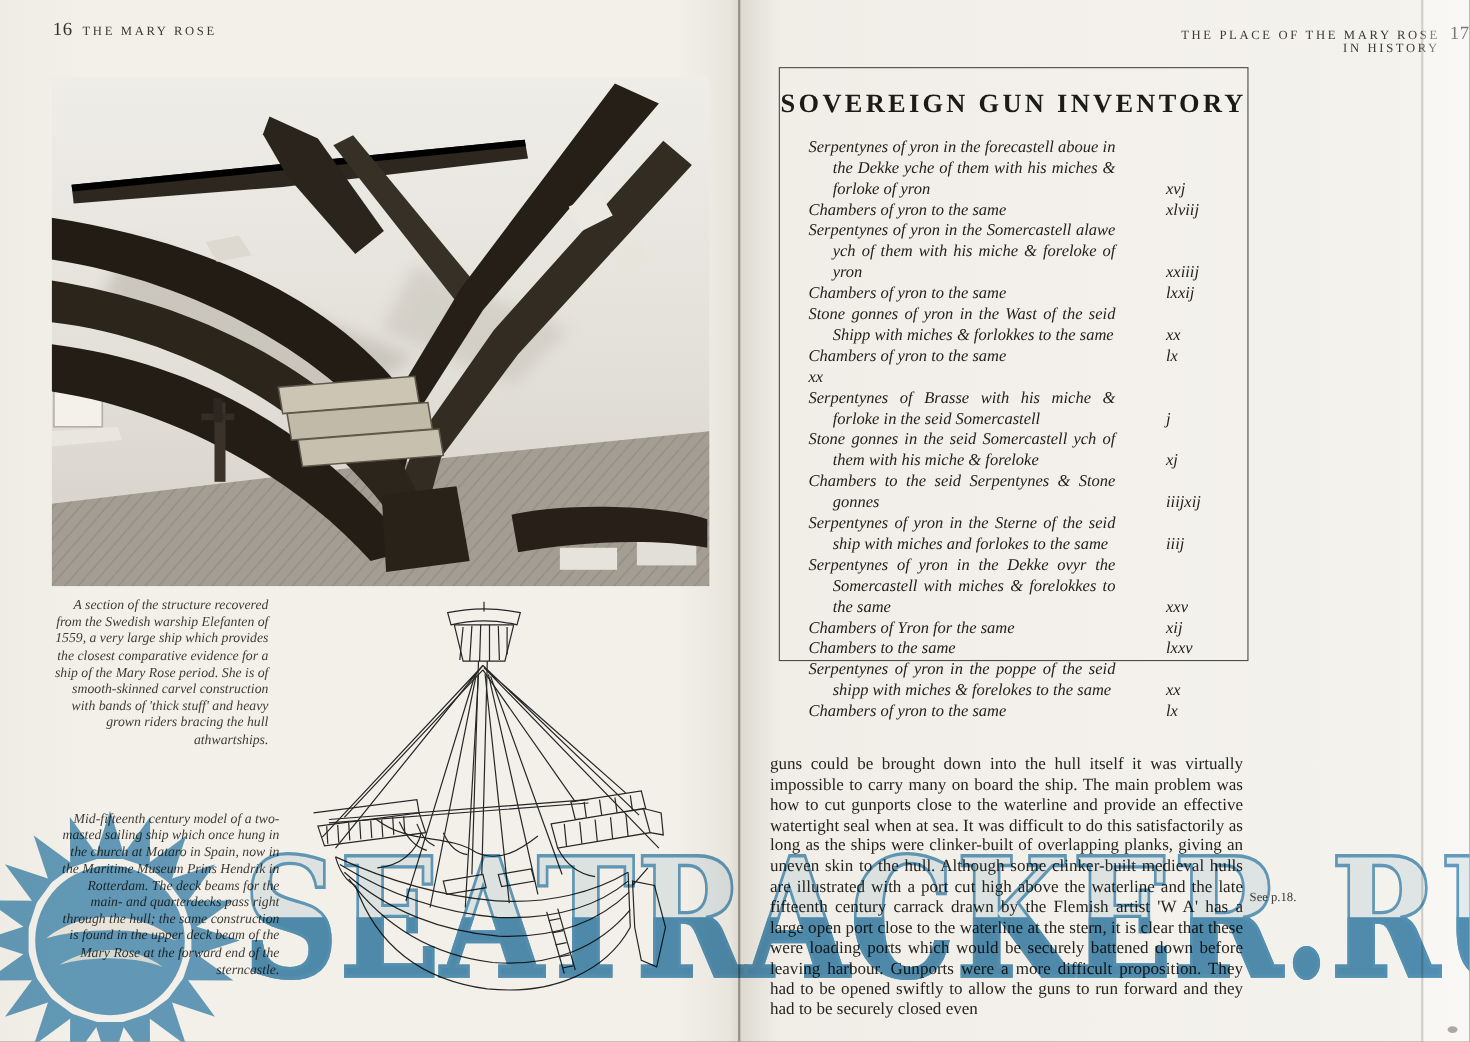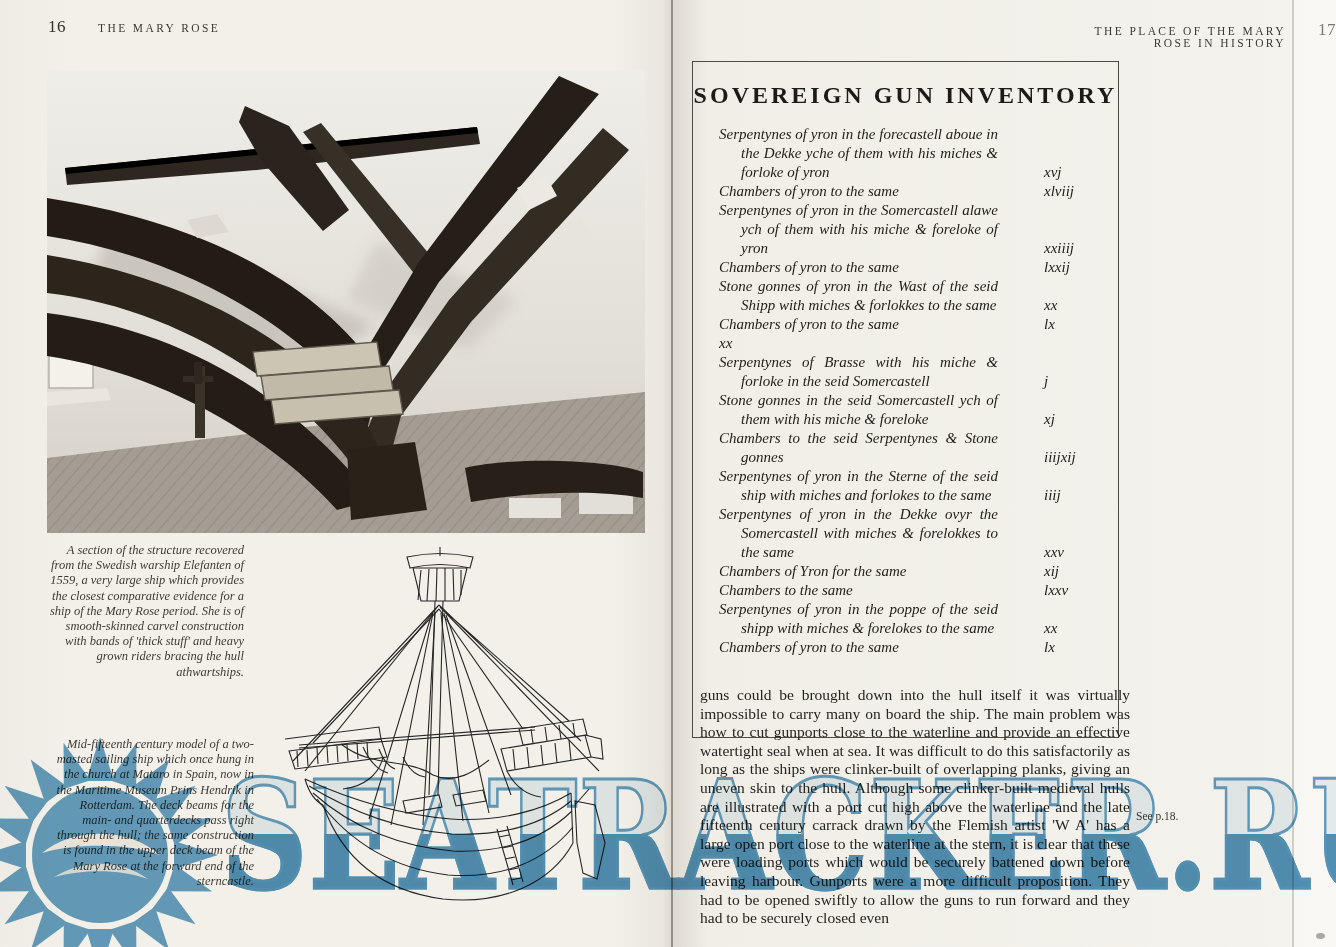--- a/index.html
+++ b/index.html
@@ -7,35 +7,35 @@
     position:relative;width:1336px;height:947px;overflow:hidden;
     background:linear-gradient(90deg,#eeece4 0%,#f2f0e9 6%,#f2f0e9 46%,#e9e6de 49.6%,#ddd9d0 50.3%,#f0eee7 53%,#f4f2ec 94%,#f6f4ef 100%);
     font-family:"Liberation Serif","DejaVu Serif",serif;color:#2b2823;
   }
   
   .gutter-line{position:absolute;left:671px;top:0;width:2px;height:947px;background:rgba(62,54,44,.45);filter:blur(.6px);}
   .right-crease{position:absolute;left:1292px;top:0;width:2px;height:947px;background:rgba(120,110,96,.28);filter:blur(.5px);}
   .right-margin-light{position:absolute;left:1294px;top:0;right:0;height:947px;background:rgba(255,255,255,.35);}
   .corner-speck{position:absolute;left:1316px;top:933px;width:9px;height:6px;background:#6d675d;border-radius:50%;opacity:.55;}
 
-  .running-head{position:absolute;display:flex;align-items:baseline;gap:32px;}
+  .running-head{position:absolute;display:flex;align-items:baseline;gap:9px;}
   .running-head .folio{font-size:17px;letter-spacing:.5px;color:#33302b;}
   .running-head .rtitle{font-size:11.5px;letter-spacing:2.4px;color:#3c3933;text-align:right;}
   .head-left{left:48px;top:17px;}
   .head-right{left:1016px;top:20px;margin-left:44px;}
 
   
   .photo-wrap{position:absolute;left:47px;top:70px;width:598px;height:463px;}
   .caption{position:absolute;font-style:italic;font-size:12.5px;line-height:15.2px;color:#3e3b35;text-align:right;}
   .caption-1{left:48px;top:543px;width:196px;}
   .caption-2{left:48px;top:737px;width:206px;}
   .ship-wrap{position:absolute;left:283px;top:543px;width:375px;height:395px;}
 
   
-  .inv-box{position:absolute;left:692px;top:61px;width:427px;height:677px;border:1.5px solid #4e4a44;box-sizing:border-box;}
+  .inv-box{position:absolute;left:708px;top:61px;width:427px;height:540px;border:1.5px solid #4e4a44;box-sizing:border-box;}
   .inv-title{margin-top:20px;text-align:center;font-size:24px;letter-spacing:3px;color:#1d1b17;font-weight:600;}
   .inv-list{margin:16px 18px 0 26px;}
   .inv-row{display:flex;align-items:flex-end;gap:40px;}
   .inv-desc{flex:1;font-style:italic;font-size:15px;line-height:19px;text-align:justify;padding-left:22px;text-indent:-22px;color:#24211c;margin-right:6px;}
   .inv-qty{width:56px;font-style:italic;font-size:15px;line-height:19px;color:#24211c;}
   .body-text{position:absolute;left:700px;top:686px;width:430px;font-size:15.5px;line-height:18.6px;text-align:justify;color:#262420;}
   .margin-note{position:absolute;left:1136px;top:810px;font-size:11.5px;color:#3a3732;}
 
   
   .watermark{position:absolute;left:0;top:735px;width:1336px;height:212px;pointer-events:none;}

